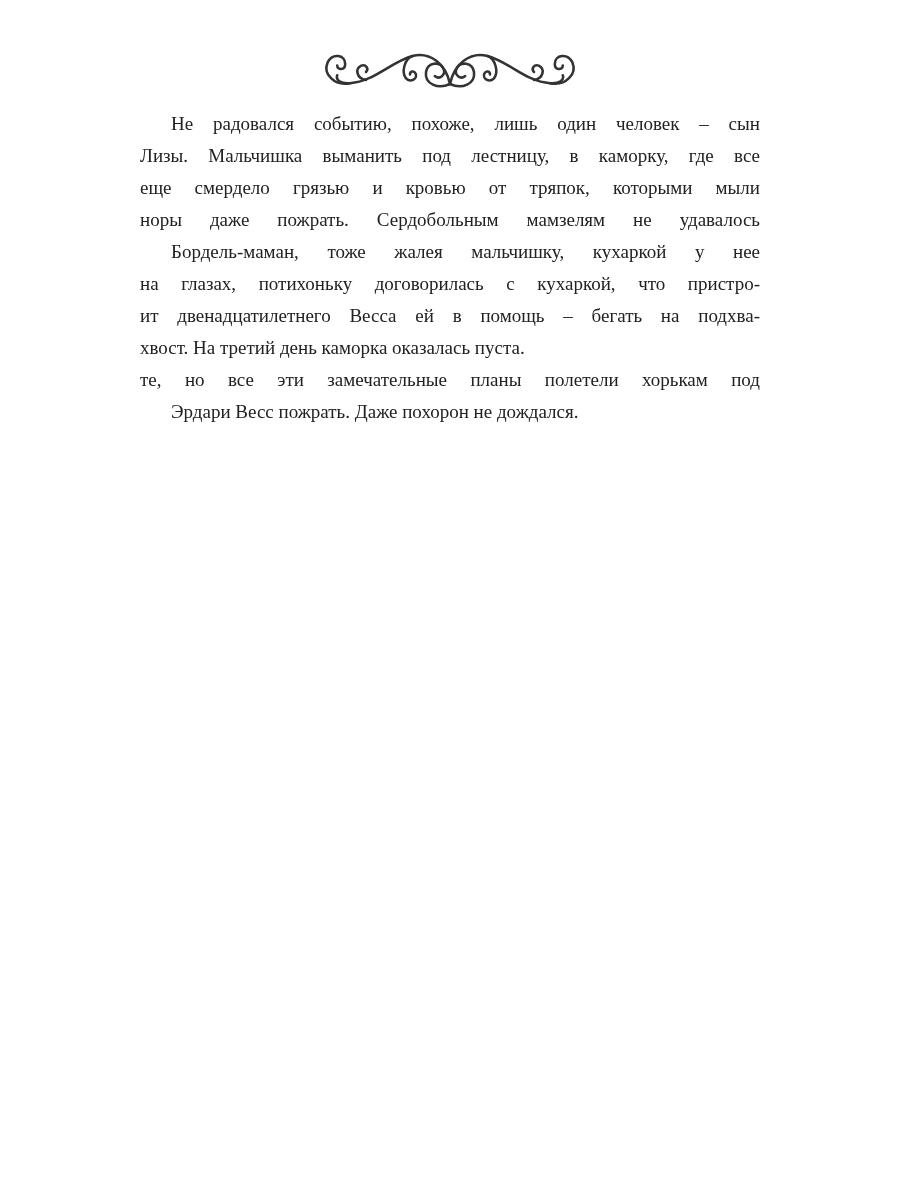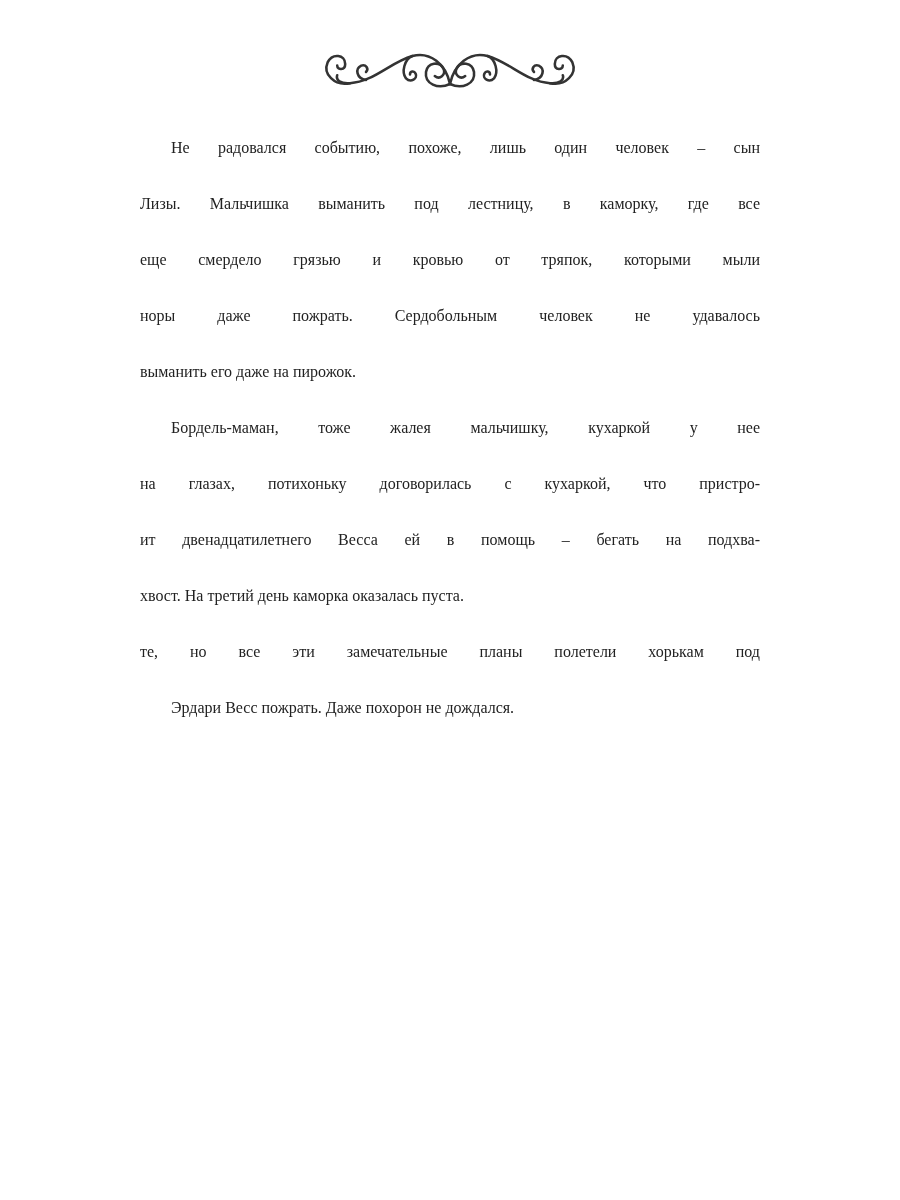--- a/index.html
+++ b/index.html
@@ -22,27 +22,26 @@
       width: 300px;
       height: 56px;
     }
     .text-block {
       position: absolute;
       left: 140px;
       top: 108px;
       width: 620px;
     }
     .line {
-      font-size: 16px;
+      font-size: 19px;
       height: 32px;
       line-height: 32px;
       white-space: nowrap;
       text-align: justify;
       text-align-last: justify;
-      margin-top: 24px;
     }
     .line.last {
       text-align-last: left;
     }
     .line.indent {
       text-indent: 31px;
     }
   </style>
 </head>
 <body>
@@ -68,22 +67,21 @@
 
     <path d="M270 50 C282 48 284 36 276 32 C270 30 266 36 270 40"></path>
   </svg>
 
   <div class="text-block">
 
     <div class="paragraph">
       <div class="line indent">Не радовался событию, похоже, лишь один человек – сын</div>
       <div class="line">Лизы. Мальчишка выманить под лестницу, в каморку, где все</div>
       <div class="line">еще смердело грязью и кровью от тряпок, которыми мыли</div>
-      <div class="line">норы даже пожрать. Сердобольным человек не удавалось</div>
-      <div class="line last">выманить его даже на пирожок.</div>
+      <div class="line">норы даже пожрать. Сердобольным мамзелям не удавалось</div>
     </div>
 
     <div class="paragraph">
       <div class="line indent">Бордель-маман, тоже жалея мальчишку, кухаркой у нее</div>
       <div class="line">на глазах, потихоньку договорилась с кухаркой, что пристро-</div>
       <div class="line">ит двенадцатилетнего Весса ей в помощь – бегать на подхва-</div>
       <div class="line last">хвост. На третий день каморка оказалась пуста.</div>
       <div class="line">те, но все эти замечательные планы полетели хорькам под</div>
     </div>
 

